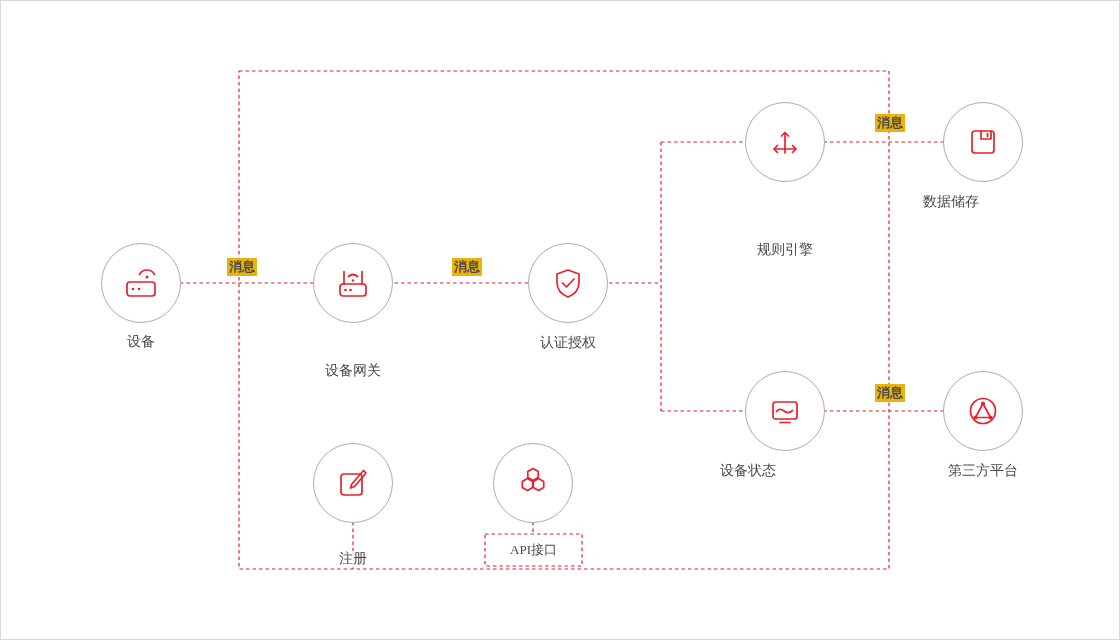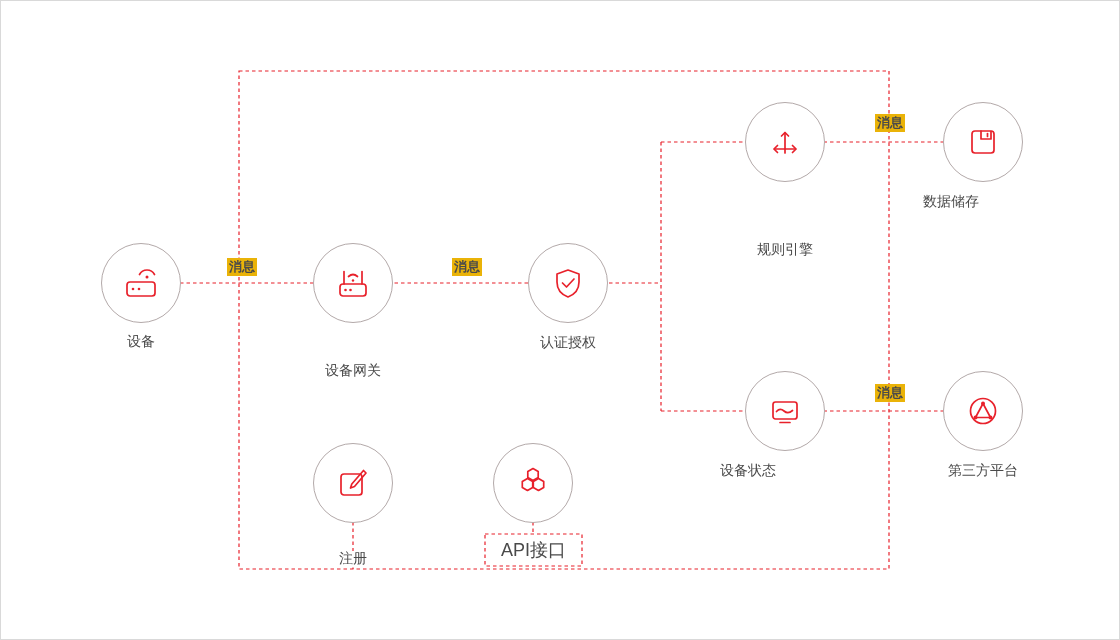--- a/index.html
+++ b/index.html
@@ -63,23 +63,24 @@
     color:var(--label-color);
     background:#eab308;
     padding:0 2px;
     white-space:nowrap;
     font-weight:bold;
   }
   .api-box-label{
     position:absolute;
     left:484px;top:533px;width:97px;height:32px;
     display:flex;align-items:center;justify-content:center;
-    font-size:18px;
+    font-size:13px;
     color:var(--label-color);
     white-space:nowrap;
+    font-family:Liberation Serif, serif;
   }
 </style>
 </head>
 <body>
 
 <div class="canvas">
 
   <svg class="wires" viewBox="0 0 1120 640">
     <rect class="wire" x="238" y="70" width="650" height="498"></rect>
     <path class="wire" d="M140 282 H660"></path>

